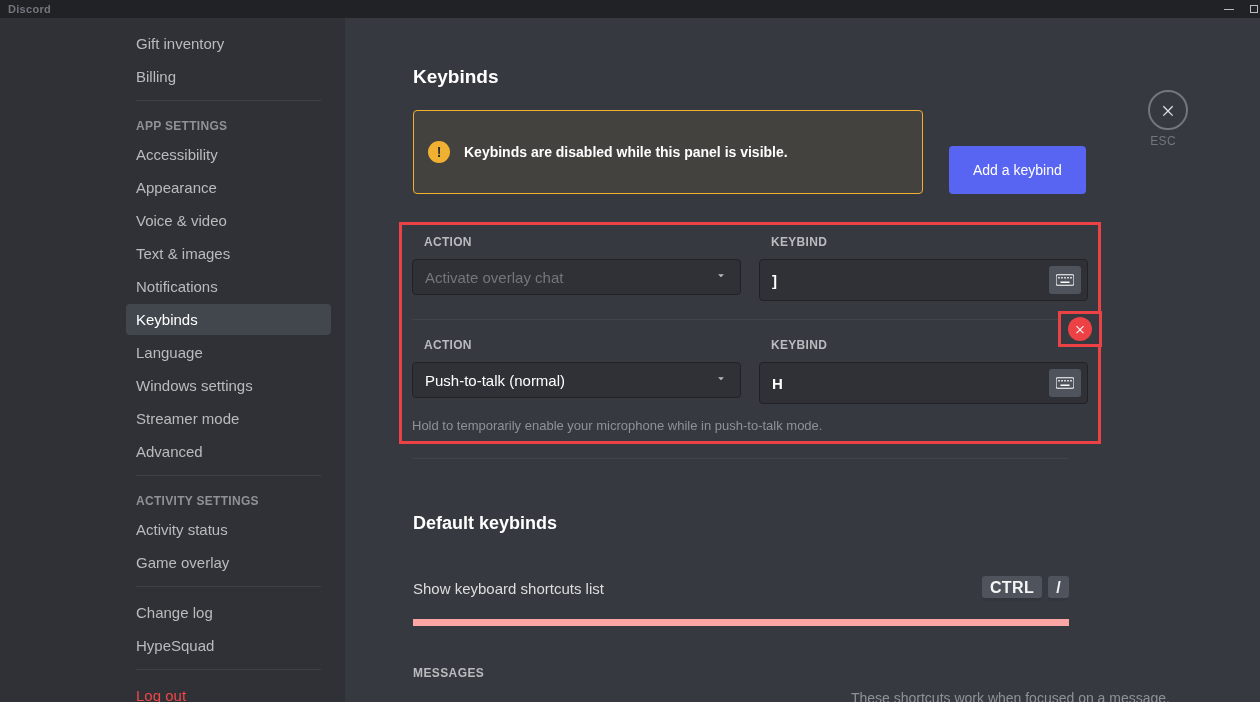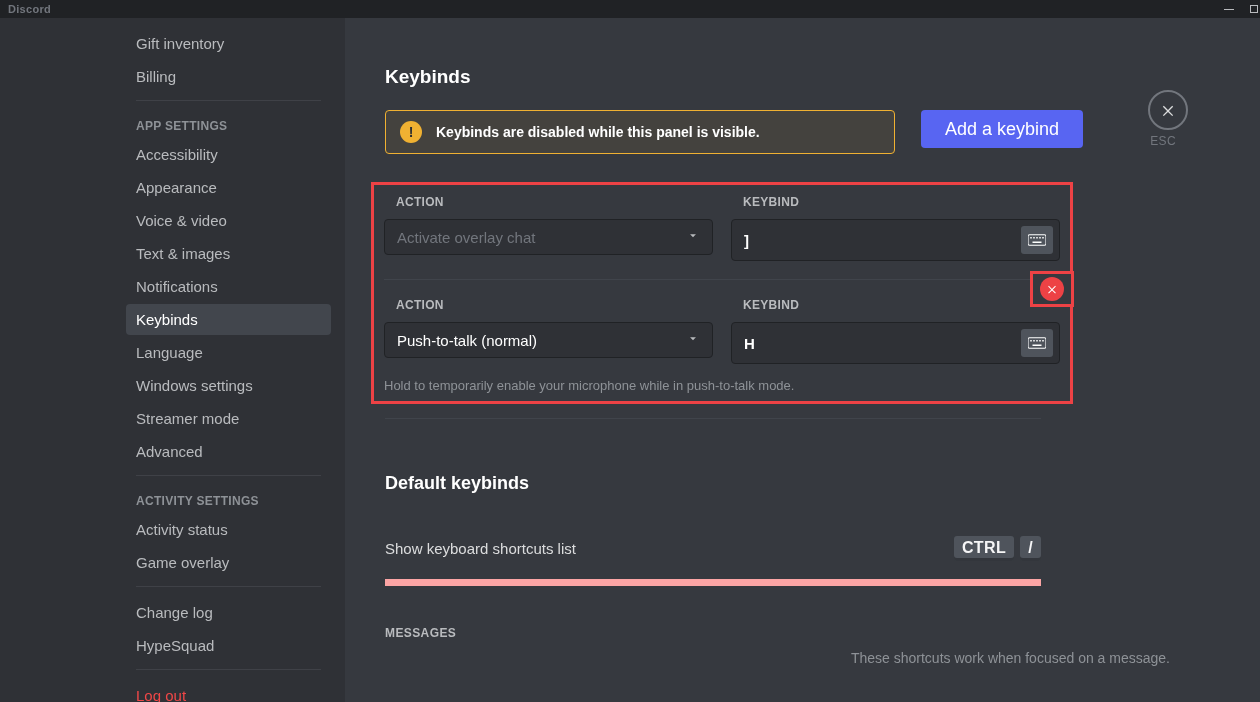--- a/index.html
+++ b/index.html
@@ -36,20 +36,21 @@
     font-size: 13px;
   }
   .titlebar .win-controls span { cursor: pointer; }
   .titlebar .win-min { width:10px; height:1px; background:#b9bbbe; display:inline-block; }
   .titlebar .win-max { width:8px; height:8px; border:1px solid #b9bbbe; display:inline-block; }
 
   .app {
     flex: 1;
     display: flex;
     height: calc(702px - 18px);
+    gap: 28px;
   }
 
   
   .sidebar {
     width: 345px;
     background: #2f3136;
     padding-top: 10px;
     display: flex;
     flex-direction: column;
     overflow: hidden;
@@ -143,25 +144,26 @@
     display:flex; align-items:center; justify-content:center;
     font-weight:900; font-size:14px;
   }
   .warning-text { color:#fff; font-size:14px; font-weight:600; }
 
   .add-btn {
     background: #5865f2;
     color: #fff;
     border: none;
     border-radius: 4px;
-    font-size: 18px;
+    font-size: 14px;
     font-weight: 500;
     padding: 0 24px;
-    height: 38px;
+    height: 48px;
     cursor: pointer;
+    margin-top: 36px;
   }
 
   
   .kb-highlight {
     border: 3px solid #ed4245;
     padding: 6px 10px 8px 10px;
     margin-left: -14px;
     margin-right: -50px;
     position: relative;
   }

